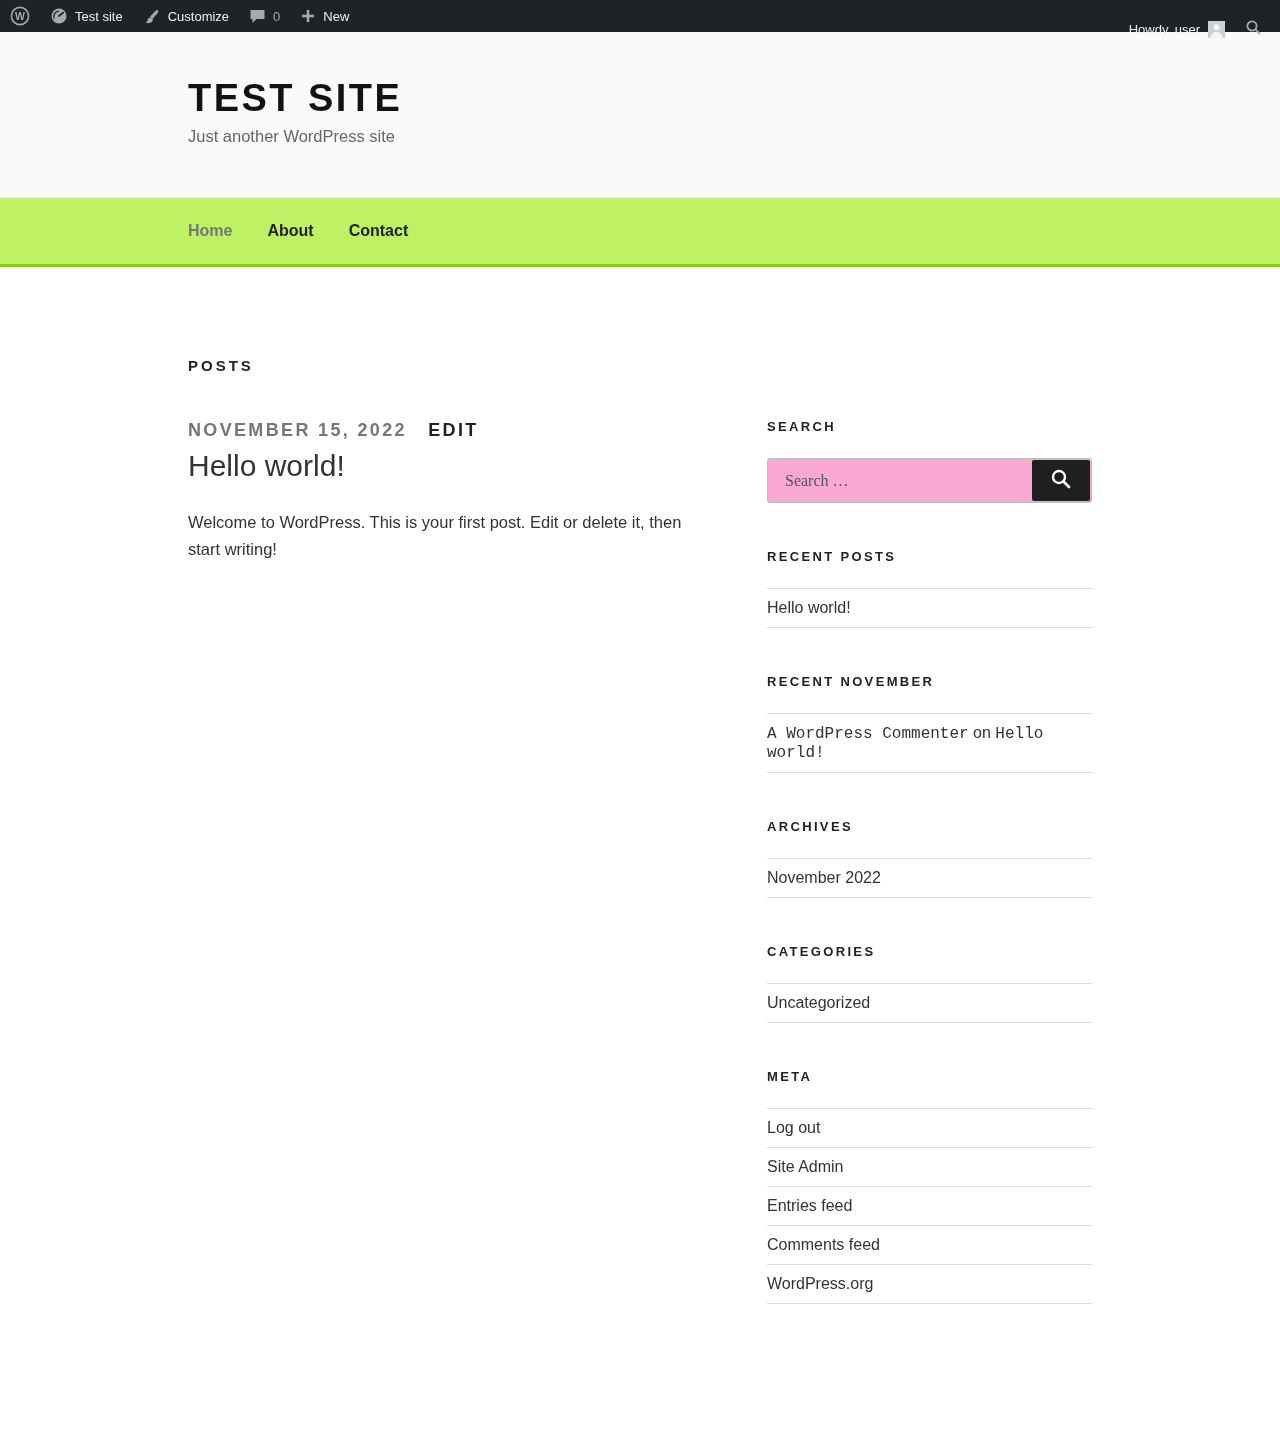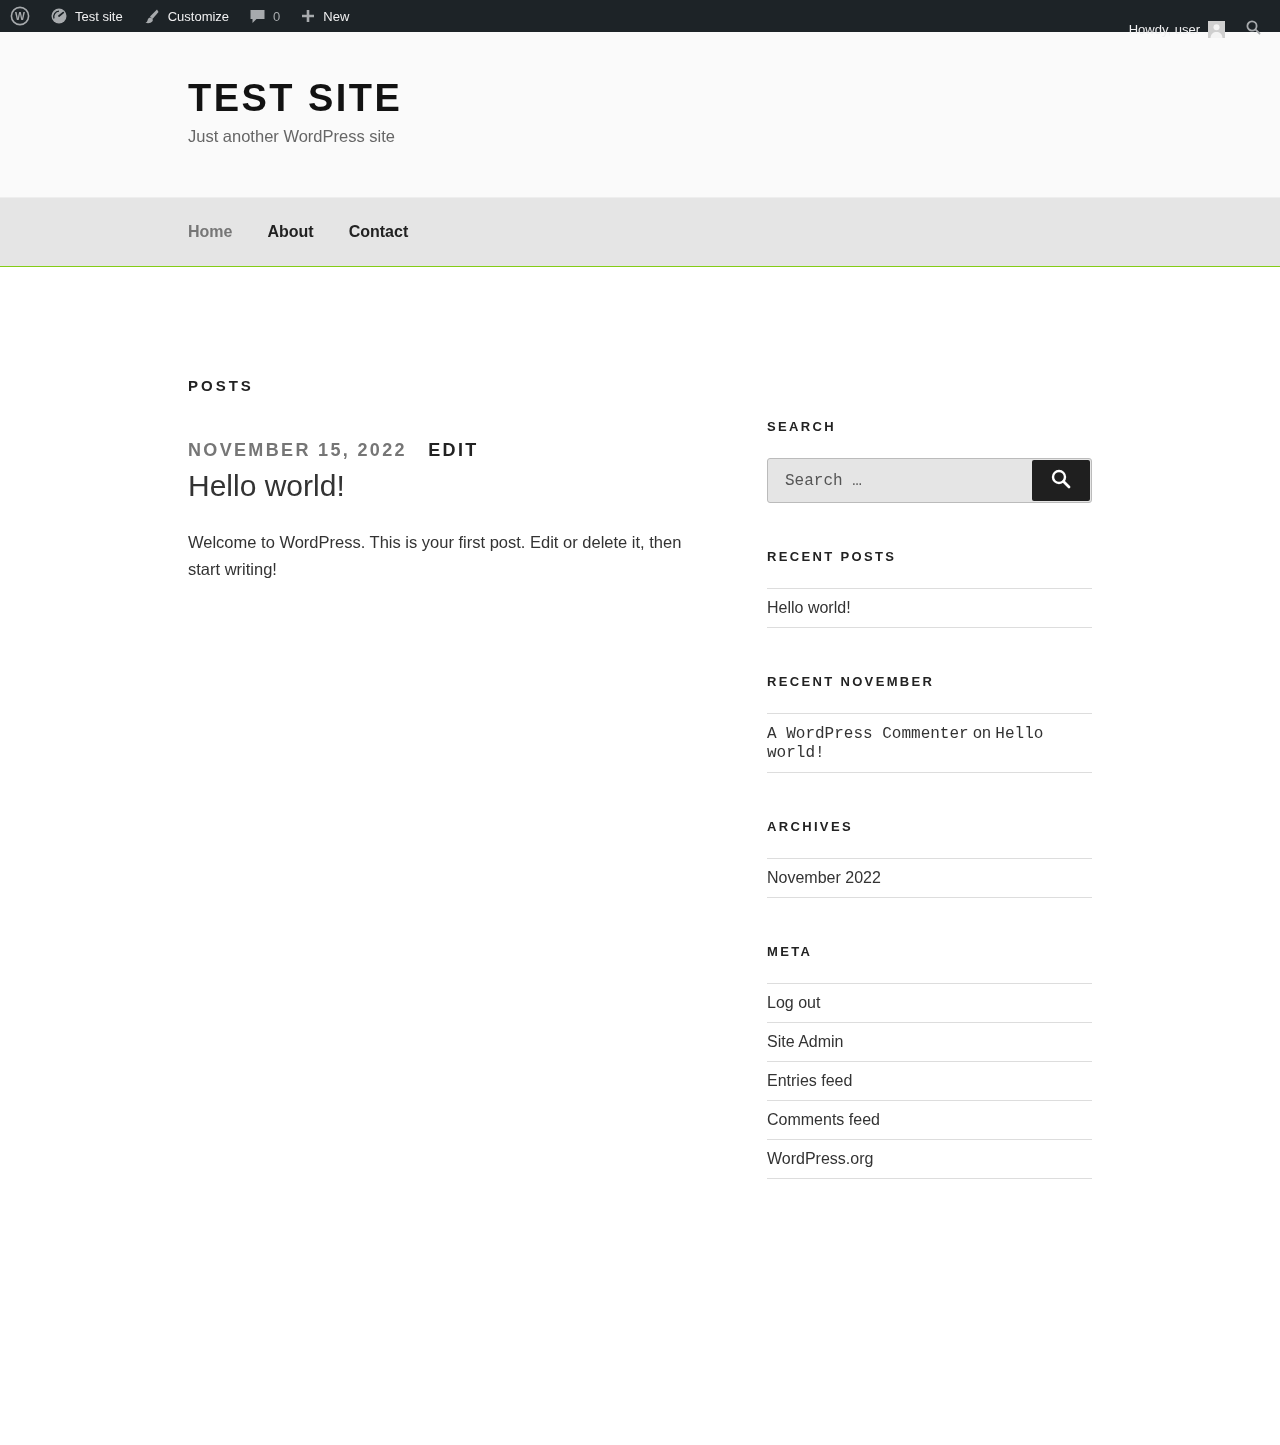--- a/index.html
+++ b/index.html
@@ -56,23 +56,23 @@
     line-height: 1.1;
   }
   .site-description {
     margin-top: 7px;
     font-size: 16.5px;
     color: #666;
   }
 
   
   .main-nav {
-    background: #e5e5e5;
+    background: #bef264;
     border-top: 1px solid #eee;
-    border-bottom: 1px solid #84cc16;
+    border-bottom: 3px solid #84cc16;
     height: 70px;
     display: flex;
     align-items: center;
   }
   .nav-inner { width: 904px; margin: 0 auto; display: flex; }
   .nav-link {
     font-size: 16px;
     font-weight: 700;
     color: #222;
     margin-right: 35px;
@@ -83,21 +83,21 @@
 
   
   .content-wrap {
     width: 904px;
     margin: 0 auto;
     display: flex;
     justify-content: space-between;
     padding-top: 90px;
     padding-bottom: 118px;
   }
-  .main-col { width: 524px; margin-top: 20px; }
+  .main-col { width: 524px; }
   .sidebar { width: 325px; padding-top: 62px; }
 
   .page-title {
     font-size: 15px;
     font-weight: 800;
     letter-spacing: 0.2em;
     color: #222;
   }
   .post { margin-top: 46px; }
   .post-meta { font-size: 18px; font-weight: 700; letter-spacing: 0.13em; }
@@ -137,23 +137,23 @@
   .widget li a { color: #333; text-decoration: none; font-family: Liberation Mono, monospace; }
 
   .search-form { position: relative; }
   .search-input {
     width: 100%;
     height: 45px;
     border: 1px solid #bbb;
     border-radius: 3px;
     padding: 0 70px 0 17px;
     font-size: 16px;
-    font-family: Liberation Mono, monospace;
+    font-family: Liberation Serif, serif;
     color: #444;
-    background: #e5e5e5;
+    background: #f9a8d4;
   }
   .search-input::placeholder { color: #555; opacity: 1; }
   .search-submit {
     position: absolute;
     top: 2px;
     right: 2px;
     width: 58px;
     height: 41px;
     background: #1f1f1f;
     border: 0;
@@ -295,20 +295,26 @@
       </ul>
     </section>
 
     <section class="widget">
       <h2 class="widget-title">ARCHIVES</h2>
       <ul>
         <li>November 2022</li>
       </ul>
     </section>
 
+    <section class="widget">
+      <h2 class="widget-title">CATEGORIES</h2>
+      <ul>
+        <li>Uncategorized</li>
+      </ul>
+    </section>
 
     <section class="widget">
       <h2 class="widget-title">META</h2>
       <ul>
         <li>Log out</li>
         <li>Site Admin</li>
         <li>Entries feed</li>
         <li>Comments feed</li>
         <li>WordPress.org</li>
       </ul>

